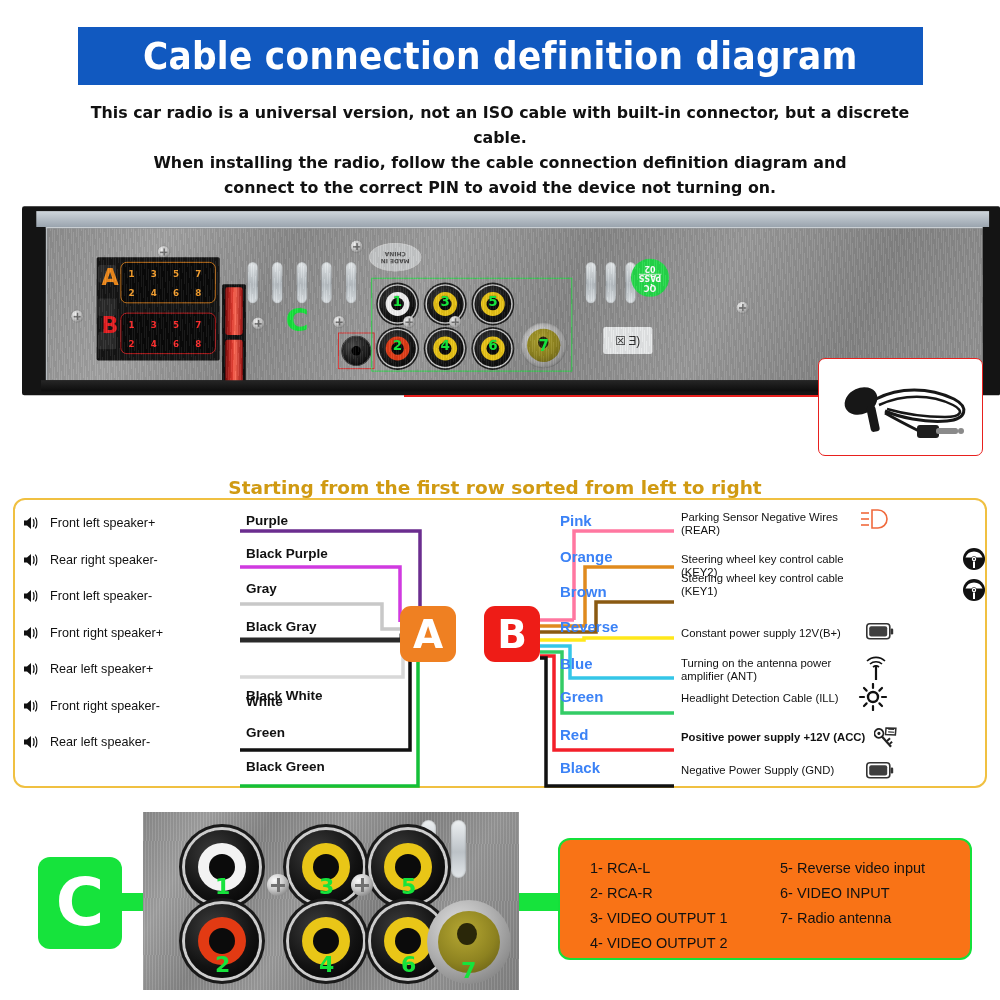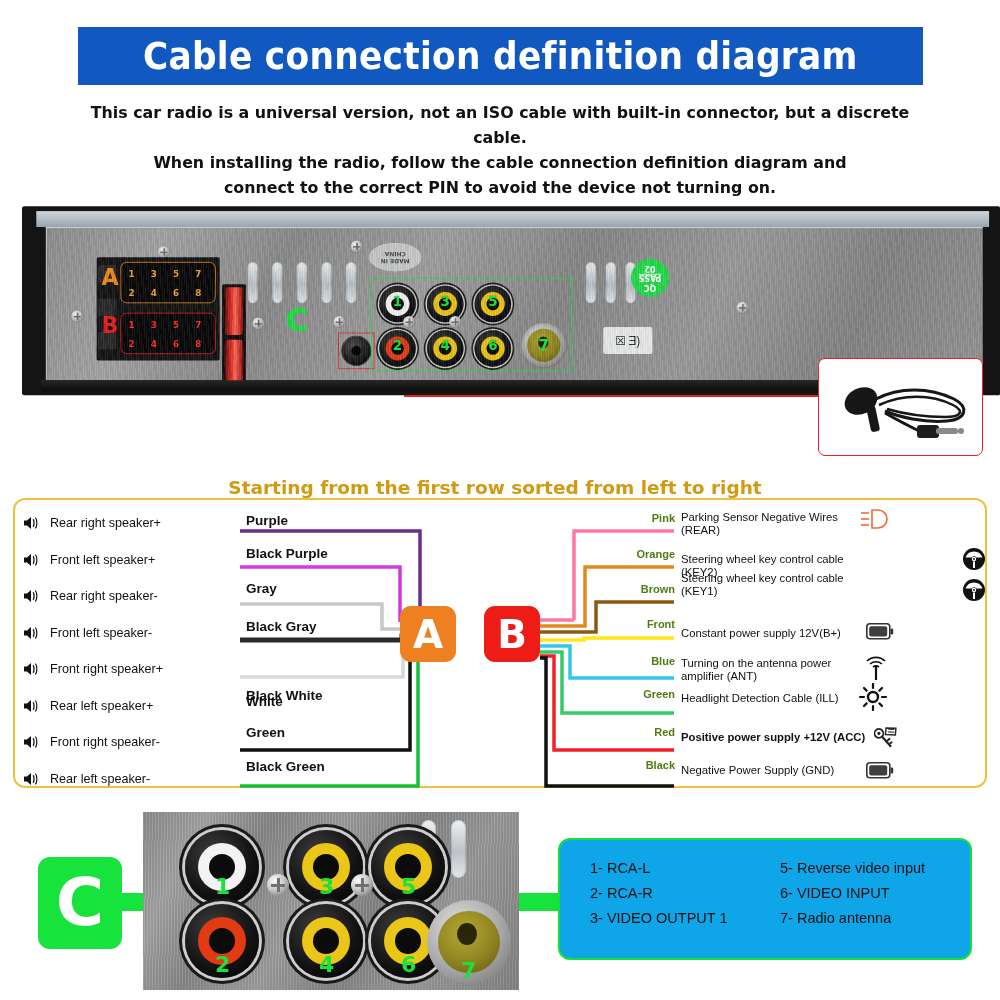--- a/index.html
+++ b/index.html
@@ -196,22 +196,22 @@
   .spk-list{ position:absolute; left:22px; top:505px; width:200px; }
   .spk-row{ height:36.5px; display:flex; align-items:center; gap:10px; }
   .spk-ico{ width:18px; height:18px; flex:0 0 18px; position:relative; }
   .spk-txt{ font-size:12.6px; color:#111; font-family:"Liberation Sans", sans-serif; }
 
   .lbl-left{
     position:absolute; font-weight:bold; font-size:13.5px; color:#111;
     font-family:"Liberation Sans", sans-serif;
   }
   .lbl-right{
-    position:absolute; font-weight:bold; font-size:11px; color:#4d7c0f;
-    text-align:right; font-family:"Liberation Sans", sans-serif;
+    position:absolute; font-weight:bold; font-size:15px; color:#3b82f6;
+    text-align:left; font-family:"Liberation Sans", sans-serif;
   }
   .desc-right{
     position:absolute; font-size:11.3px; color:#111; line-height:13px;
     font-family:"Liberation Sans", sans-serif;
   }
 
   .badge{
     position:absolute; width:56px; height:56px; border-radius:11px;
     display:flex; align-items:center; justify-content:center;
     color:#fff; font-size:39px; font-weight:bold; line-height:1;
@@ -265,21 +265,21 @@
   .c-vent{ position:absolute; width:15px; height:58px; border-radius:8px;
     background:linear-gradient(#eef1f3,#bcc2c7 55%,#e2e6e9); box-shadow:inset 0 0 2px rgba(0,0,0,.4); z-index:1;}
   .c-screw{ position:absolute; width:22px; height:22px; border-radius:50%;
     background:radial-gradient(circle at 34% 30%, #fbfbfb 0%, #cccccc 42%, #8f8f8f 76%, #6a6a6a 100%); z-index:3;}
   .c-screw:before,.c-screw:after{ content:""; position:absolute; background:#717171; }
   .c-screw:before{ left:4px; top:10px; width:14px; height:2.5px; }
   .c-screw:after{ left:10px; top:4px; width:2.5px; height:14px; }
 
   .c-legend{
     position:absolute; left:558px; top:838px; width:414px; height:122px;
-    border:2.4px solid #14e03a; border-radius:12px; background:#0ea5e9;
+    border:2.4px solid #14e03a; border-radius:12px; background:#f97316;
     display:flex; padding:16px 0 0 30px;
   }
   .c-legend .col{ width:190px; }
   .c-legend .li{ font-size:14.5px; color:#111; line-height:25px; font-family:"Liberation Sans", sans-serif; }
 
   .ico-svg{ display:block; }
 </style>
 </head>
 <body>
 
@@ -459,30 +459,20 @@
 
   <div class="spk-list">
     <div class="spk-row">
       <span class="spk-ico">
         <svg class="ico-svg" width="18" height="18" viewBox="0 0 18 18">
             <path d="M2 6.5h3L9 3v12L5 11.5H2z" fill="#111"></path>
             <path d="M11 5.2c1.4 1 1.4 6.6 0 7.6" stroke="#111" stroke-width="1.3" fill="none"></path>
             <path d="M13.2 3.6c2.2 1.6 2.2 9.2 0 10.8" stroke="#111" stroke-width="1.1" fill="none"></path>
           </svg>
       </span>
-      <span class="spk-txt">Rear right speaker+</span>
-    </div>
-    <div class="spk-row">
-      <span class="spk-ico">
-        <svg class="ico-svg" width="18" height="18" viewBox="0 0 18 18">
-            <path d="M2 6.5h3L9 3v12L5 11.5H2z" fill="#111"></path>
-            <path d="M11 5.2c1.4 1 1.4 6.6 0 7.6" stroke="#111" stroke-width="1.3" fill="none"></path>
-            <path d="M13.2 3.6c2.2 1.6 2.2 9.2 0 10.8" stroke="#111" stroke-width="1.1" fill="none"></path>
-          </svg>
-      </span>
       <span class="spk-txt">Front left speaker+</span>
     </div>
     <div class="spk-row">
       <span class="spk-ico">
         <svg class="ico-svg" width="18" height="18" viewBox="0 0 18 18">
             <path d="M2 6.5h3L9 3v12L5 11.5H2z" fill="#111"></path>
             <path d="M11 5.2c1.4 1 1.4 6.6 0 7.6" stroke="#111" stroke-width="1.3" fill="none"></path>
             <path d="M13.2 3.6c2.2 1.6 2.2 9.2 0 10.8" stroke="#111" stroke-width="1.1" fill="none"></path>
           </svg>
       </span>
@@ -588,21 +578,21 @@
     <path d="M134 215 H22 V154 H0" stroke="#33cc66" stroke-width="3.5" fill="none"></path>
 
     <path d="M134 252 H14 V158 H0" stroke="#f31f2a" stroke-width="3.5" fill="none"></path>
 
     <path d="M134 288 H6 V160 H0" stroke="#111111" stroke-width="3.5" fill="none"></path>
   </svg>
 
   <div class="lbl-right" style="left:560px;top:512px;width:115px;">Pink</div>
   <div class="lbl-right" style="left:560px;top:548px;width:115px;">Orange</div>
   <div class="lbl-right" style="left:560px;top:583px;width:115px;">Brown</div>
-  <div class="lbl-right" style="left:560px;top:618px;width:115px;">Front</div>
+  <div class="lbl-right" style="left:560px;top:618px;width:115px;">Reverse</div>
   <div class="lbl-right" style="left:560px;top:655px;width:115px;">Blue</div>
   <div class="lbl-right" style="left:560px;top:688px;width:115px;">Green</div>
   <div class="lbl-right" style="left:560px;top:726px;width:115px;">Red</div>
   <div class="lbl-right" style="left:560px;top:759px;width:115px;">Black</div>
 
   <div class="desc-right" style="left:681px;top:511px;width:172px;">Parking Sensor Negative Wires (REAR)</div>
   <div class="desc-right" style="left:681px;top:553px;width:195px;">Steering wheel key control cable (KEY2)</div>
   <div class="desc-right" style="left:681px;top:572px;width:195px;">Steering wheel key control cable (KEY1)</div>
   <div class="desc-right" style="left:681px;top:627px;width:195px;">Constant power supply 12V(B+)</div>
   <div class="desc-right" style="left:681px;top:657px;width:175px;">Turning on the antenna power amplifier (ANT)</div>
@@ -743,20 +733,21 @@
     <div class="bignum" style="left:176px;top:140px;">4</div>
     <div class="bignum" style="left:258px;top:140px;">6</div>
     <div class="bignum" style="left:318px;top:146px;">7</div>
   </div>
 
   <div class="c-legend">
     <div class="col">
       <div class="li">1- RCA-L</div>
       <div class="li">2- RCA-R</div>
       <div class="li">3- VIDEO OUTPUT 1</div>
+      <div class="li">4- VIDEO OUTPUT 2</div>
     </div>
     <div class="col">
       <div class="li">5- Reverse video input</div>
       <div class="li">6- VIDEO INPUT</div>
       <div class="li">7- Radio antenna</div>
     </div>
   </div>
 
 </div>
 

